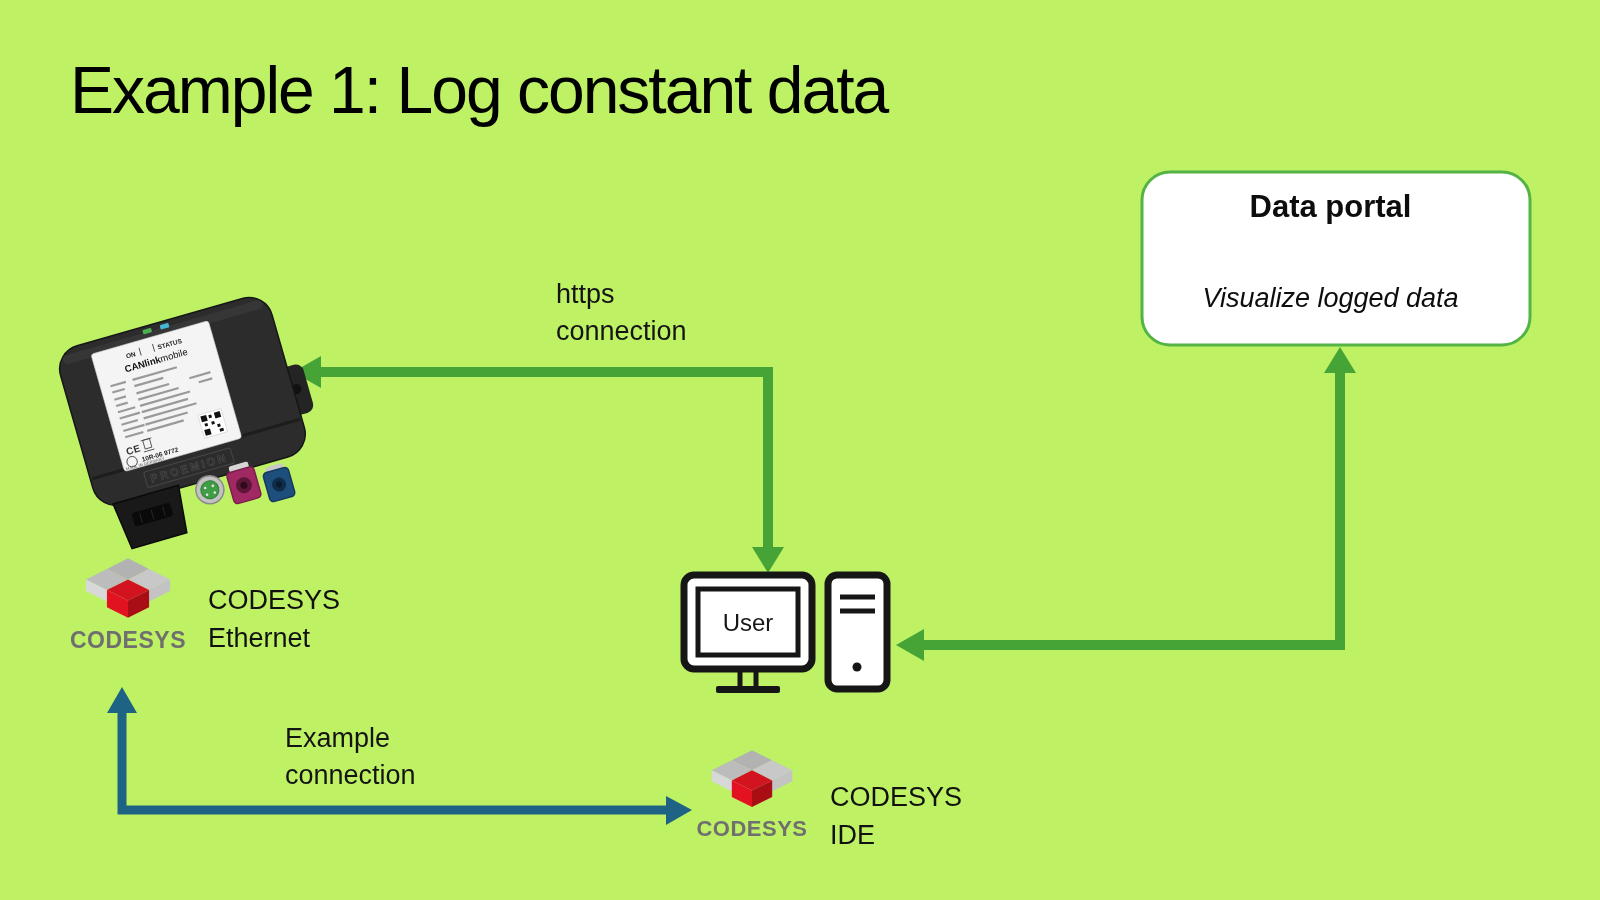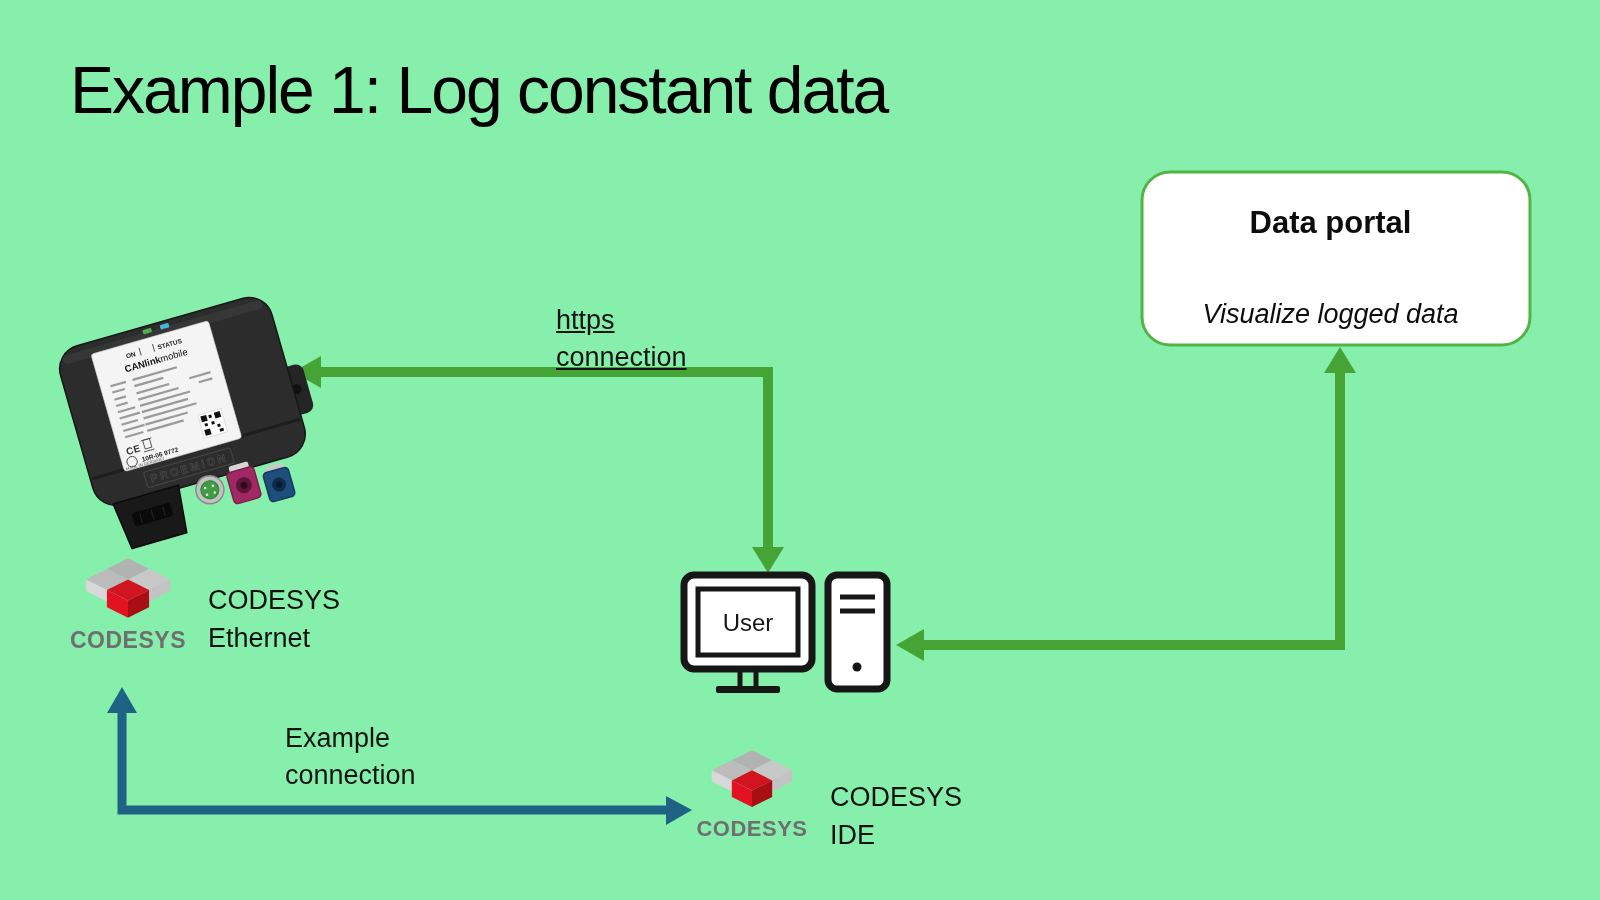--- a/index.html
+++ b/index.html
@@ -1,29 +1,29 @@
 <!DOCTYPE html>
 <html><head>
 <meta charset="utf-8">
 <style>
   html,body{margin:0;padding:0;background:#ffffff;}
   #canvas{
     position:relative;width:1600px;height:900px;overflow:hidden;
-    background:#86efac;font-family:"Liberation Sans",sans-serif;color:#141414;
+    background:#bef264;font-family:"Liberation Sans",sans-serif;color:#141414;
   }
   .abs{position:absolute;}
   #page-title{
     left:70px;top:56px;font-size:66px;line-height:1.05;font-weight:400;
     letter-spacing:-2px;color:#000;white-space:nowrap;
   }
   .conn-label{font-size:27px;line-height:37px;color:#141414;}
-  #https-label{left:556px;top:302px;text-decoration:underline;}
+  #https-label{left:556px;top:276px;}
   #ethernet-label{left:285px;top:720px;}
   #portal-text{
-    left:1142px;top:200px;width:377px;text-align:center;
+    left:1142px;top:184px;width:377px;text-align:center;
   }
   .portal-title-line{font-size:31px;line-height:46px;font-weight:700;color:#0d0d0d;}
   .portal-subtitle{font-size:27px;line-height:40px;font-style:italic;color:#0d0d0d;margin-top:48px;}
   .logo-block{text-align:center;}
   #runtime-logo{left:64px;top:558px;width:128px;}
   #ide-logo{left:692px;top:750px;width:120px;}
   .codesys-wordmark{
     font-weight:700;color:#6f6f6f;letter-spacing:0.5px;margin-top:3px;
   }
   #runtime-logo .codesys-wordmark{font-size:23px;}

